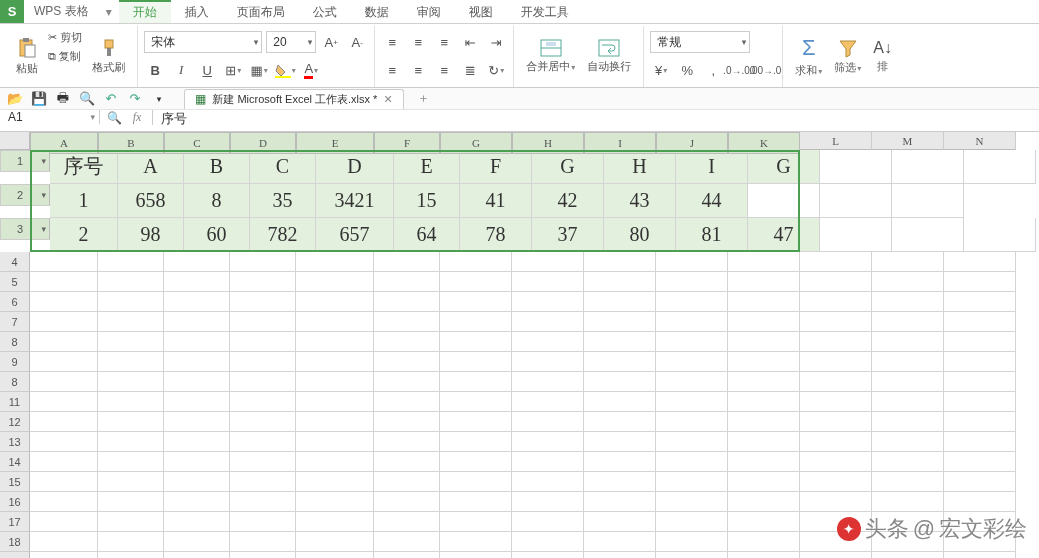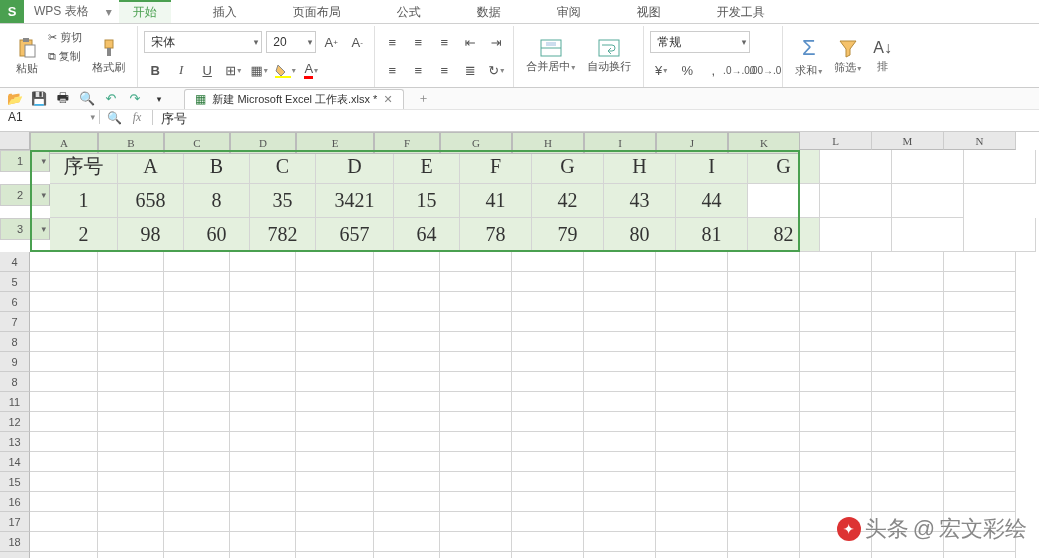--- a/index.html
+++ b/index.html
@@ -2,21 +2,21 @@
 <html><head>
 <meta charset="utf-8">
 <style>
 * { margin: 0; padding: 0; box-sizing: border-box; font-family: "Microsoft YaHei", SimSun, sans-serif; }
 body { background: #fff; font-size: 12px; color: #333; width: 1039px; height: 558px; overflow: hidden; position: relative; }
 
 
 .titlebar { height: 24px; background: #fff; display: flex; align-items: stretch; border-bottom: 1px solid #d0d0d0; }
 .app-badge { width: 24px; background: #4aa050; color: #fff; display: flex; align-items: center; justify-content: center; font-weight: bold; font-size: 13px; }
 .app-name { padding: 0 10px; display: flex; align-items: center; font-size: 12px; color: #666; }
-.menu-tabs { display: flex; gap: 28px; }
+.menu-tabs { display: flex; }
 .menu-tab { padding: 0 14px; display: flex; align-items: center; font-size: 12px; cursor: pointer; border-top: 2px solid transparent; }
 .menu-tab.active { color: #4aa050; border-top: 2px solid #4aa050; background: #f0f8f0; }
 .menu-tab:not(.active) { color: #555; }
 .title-caret { width:20px; display:flex; align-items:center; justify-content:center; color:#888;}
 
 
 .ribbon { height: 64px; background: #fff; border-bottom: 1px solid #ccc; display: flex; padding: 2px 0 0 4px; }
 .rgroup { display: flex; flex-direction: column; padding: 2px 6px; border-right: 1px solid #e0e0e0; }
 .rgroup-row { display: flex; align-items: center; gap: 4px; height: 28px; }
 .big-btn { display: flex; flex-direction: column; align-items: center; justify-content: center; padding: 2px 6px; cursor: pointer; height: 56px; font-size: 11px; color: #555; }
@@ -297,24 +297,24 @@
       </div>
       <div class="row data">
         <div class="rowhdr sel">3</div>
         <div class="cell data" style="width: 68px;">2</div>
         <div class="cell data" style="width: 66px;">98</div>
         <div class="cell data" style="width: 66px;">60</div>
         <div class="cell data" style="width: 66px;">782</div>
         <div class="cell data" style="width: 78px;">657</div>
         <div class="cell data" style="width: 66px;">64</div>
         <div class="cell data" style="width: 72px;">78</div>
-        <div class="cell data" style="width: 72px;">79</div>
+        <div class="cell data" style="width: 72px;">37</div>
         <div class="cell data" style="width: 72px;">80</div>
         <div class="cell data" style="width: 72px;">81</div>
-        <div class="cell data" style="width: 72px;">82</div>
+        <div class="cell data" style="width: 72px;">47</div>
         <div class="cell" style="width: 72px;"></div>
         <div class="cell" style="width: 72px;"></div>
         <div class="cell" style="width: 72px;"></div>
       </div>
       <div class="row">
         <div class="rowhdr">4</div>
         <div class="cell" style="width: 68px;"></div>
         <div class="cell" style="width: 66px;"></div>
         <div class="cell" style="width: 66px;"></div>
         <div class="cell" style="width: 66px;"></div>

